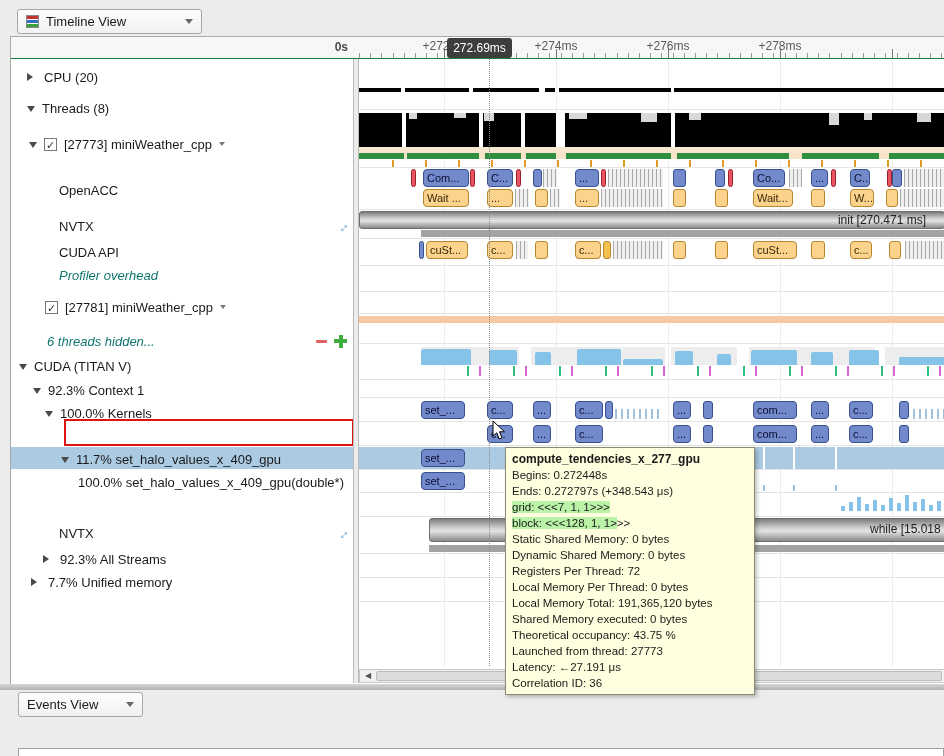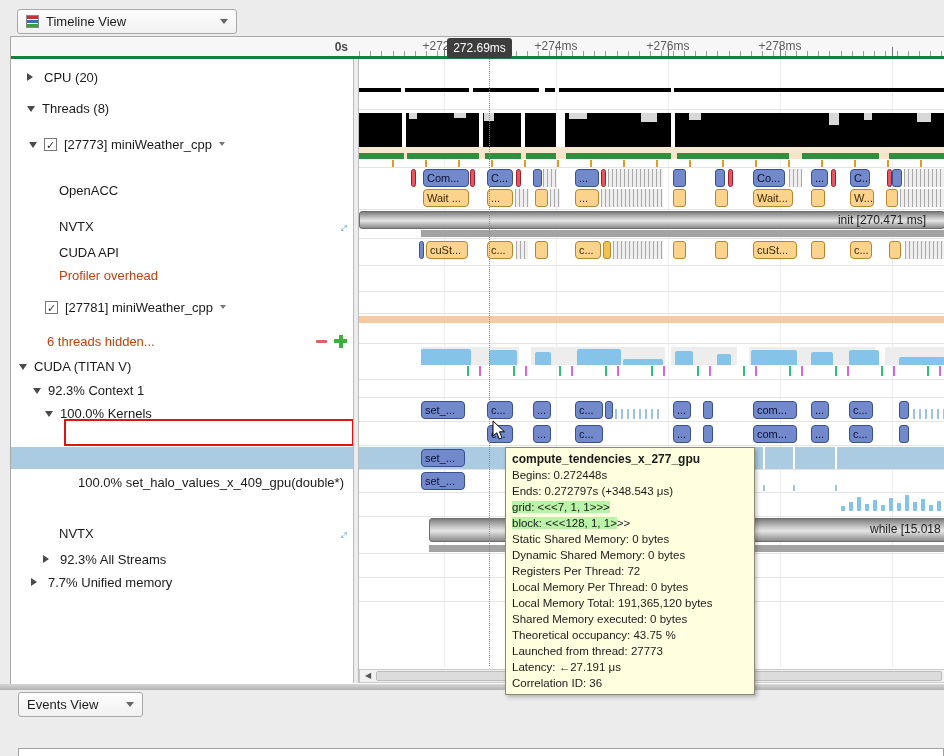--- a/index.html
+++ b/index.html
@@ -12,34 +12,34 @@
           background:linear-gradient(#fdfdfd,#f1f1f1);border:1px solid #a8a8a8;border-radius:3px;
           padding:0 8px;box-sizing:border-box;cursor:default;}
   .viewicon{width:13px;height:13px;border:1px solid #888;box-sizing:border-box;
           background:linear-gradient(#c23434 0 3px,#fff 3px 4px,#3a6cc0 4px 7px,#fff 7px 8px,#3ba03b 8px 12px);}
   .selcaret{width:0;height:0;border:4px solid transparent;border-top:5px solid #666;margin-top:4px;margin-left:auto;}
   
   .main{position:absolute;left:10px;top:36px;width:934px;height:650px;background:#fff;
         border-top:1px solid #a8a8a8;border-left:1px solid #a8a8a8;box-sizing:border-box;}
   
   .ruler{position:absolute;left:0;top:0;width:934px;height:22px;background:#f7f7f7;
-         border-bottom:3px solid #15803d;box-sizing:border-box;}
+         border-bottom:1px solid #15803d;box-sizing:border-box;}
   .ruler-left{position:absolute;left:0;top:0;width:342px;height:21px;line-height:21px;
          text-align:right;padding-right:5px;box-sizing:border-box;font-weight:bold;font-size:12px;color:#4a4a4a;}
   .rticklabel{position:absolute;top:2px;width:70px;text-align:center;font-size:12px;color:#5a5a5a;}
   .rminor{position:absolute;left:348px;width:586px;bottom:0;height:5px;
          background:repeating-linear-gradient(90deg,#9a9a9a 0 1px,transparent 1px 11.2px);}
   .rmajor{position:absolute;bottom:0;width:1px;height:9px;background:#777;}
   .badge{position:absolute;left:436px;top:1px;width:65px;height:20px;background:#3d3d3d;border-radius:3px;
          color:#fff;font-size:12px;text-align:center;line-height:20px;z-index:12;}
   
   .tree{position:absolute;left:0;top:22px;width:342px;height:624px;background:#fff;overflow:hidden;}
   .trow{position:absolute;display:flex;align-items:center;height:20px;gap:7px;white-space:nowrap;cursor:default;}
   .trow .lbl{font-size:13px;}
-  .gray{color:#c2410c;}
+  .gray{color:#0f766e;font-style:italic;}
   .arr{width:0;height:0;flex:none;}
   .arr.col{border:4px solid transparent;border-left:6px solid #4a4a4a;}
   .arr.exp{border:4px solid transparent;border-top:6px solid #4a4a4a;margin-top:5px;}
   .chk{width:13px;height:13px;border:1px solid #777;background:#fff;flex:none;font-size:11px;
        line-height:12px;text-align:center;color:#333;box-sizing:border-box;}
   .tcaret{width:0;height:0;border:3px solid transparent;border-top:4px solid #777;margin-top:3px;}
   .expdiag{color:#5aa7d6;font-size:13px;font-weight:bold;transform:rotate(-45deg);display:inline-block;}
   .minus{width:11px;height:3px;background:#df6060;border-radius:1px;flex:none;}
   .plus{width:13px;height:13px;flex:none;
         background:linear-gradient(#3fae3f,#3fae3f) center/13px 4px no-repeat,
@@ -96,21 +96,21 @@
      background:linear-gradient(180deg,#d6d6d6,#b2b2b2);}
   .eventspanel{position:absolute;left:18px;top:748px;width:926px;height:8px;background:#fff;
      border:1px solid #a0a0a0;border-bottom:none;box-sizing:border-box;}
 </style>
 </head>
 <body>
 
 <div id="app">
 
   <div class="topbar">
-    <div class="selbtn" style="left:17px;top:9px;width:220px">
+    <div class="selbtn" style="left:17px;top:9px;width:185px">
       <span class="viewicon"></span>
       <span>Timeline View</span>
       <span class="selcaret"></span>
     </div>
   </div>
 
   <div class="main">
 
     <div class="ruler">
       <div class="ruler-left">0s</div>
@@ -172,20 +172,24 @@
         <span class="arr exp"></span>
         <span class="lbl">CUDA (TITAN V)</span>
       </div>
       <div class="trow" style="left:22px;top:321px">
         <span class="arr exp"></span>
         <span class="lbl">92.3% Context 1</span>
       </div>
       <div class="trow" style="left:34px;top:344px">
         <span class="arr exp"></span>
         <span class="lbl">100.0% Kernels</span>
+      </div>
+      <div class="trow" style="left:50px;top:390px">
+        <span class="arr exp"></span>
+        <span class="lbl">11.7% set_halo_values_x_409_gpu</span>
       </div>
       <div class="trow" style="left:67px;top:413px">
         <span class="lbl">100.0% set_halo_values_x_409_gpu(double*)</span>
       </div>
       <div class="trow" style="left:48px;top:464px;width:290px">
         <span class="lbl">NVTX</span>
         <span class="expdiag" style="margin-left:auto">↔</span>
       </div>
       <div class="trow" style="left:32px;top:490px">
         <span class="arr col"></span>

